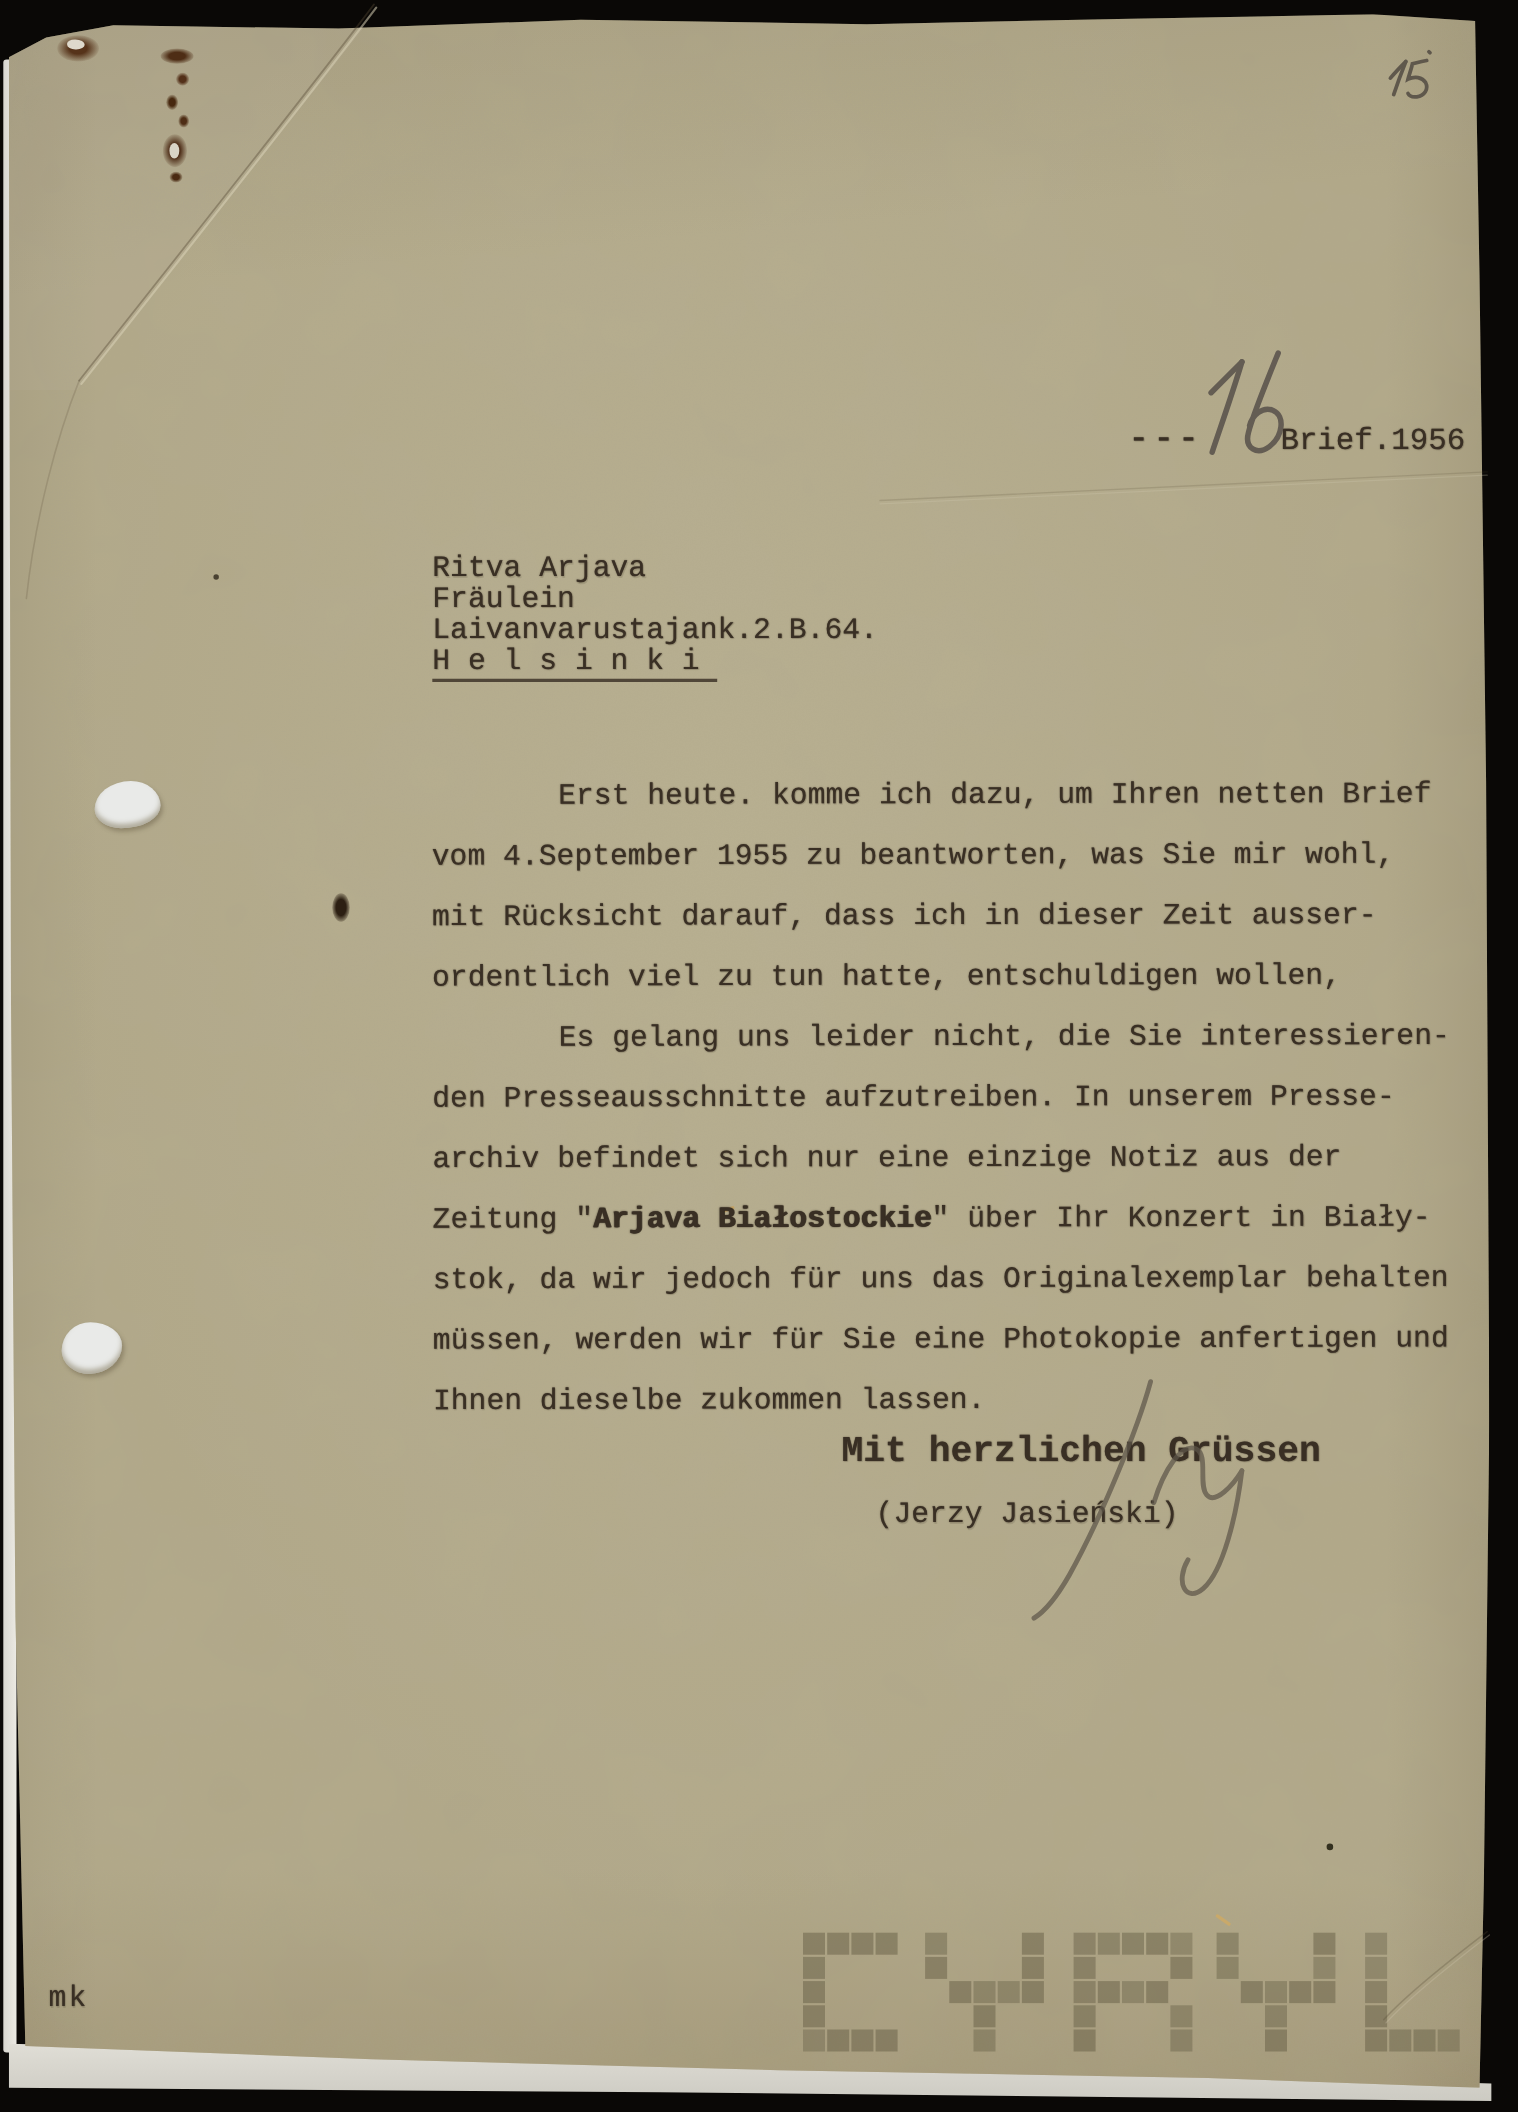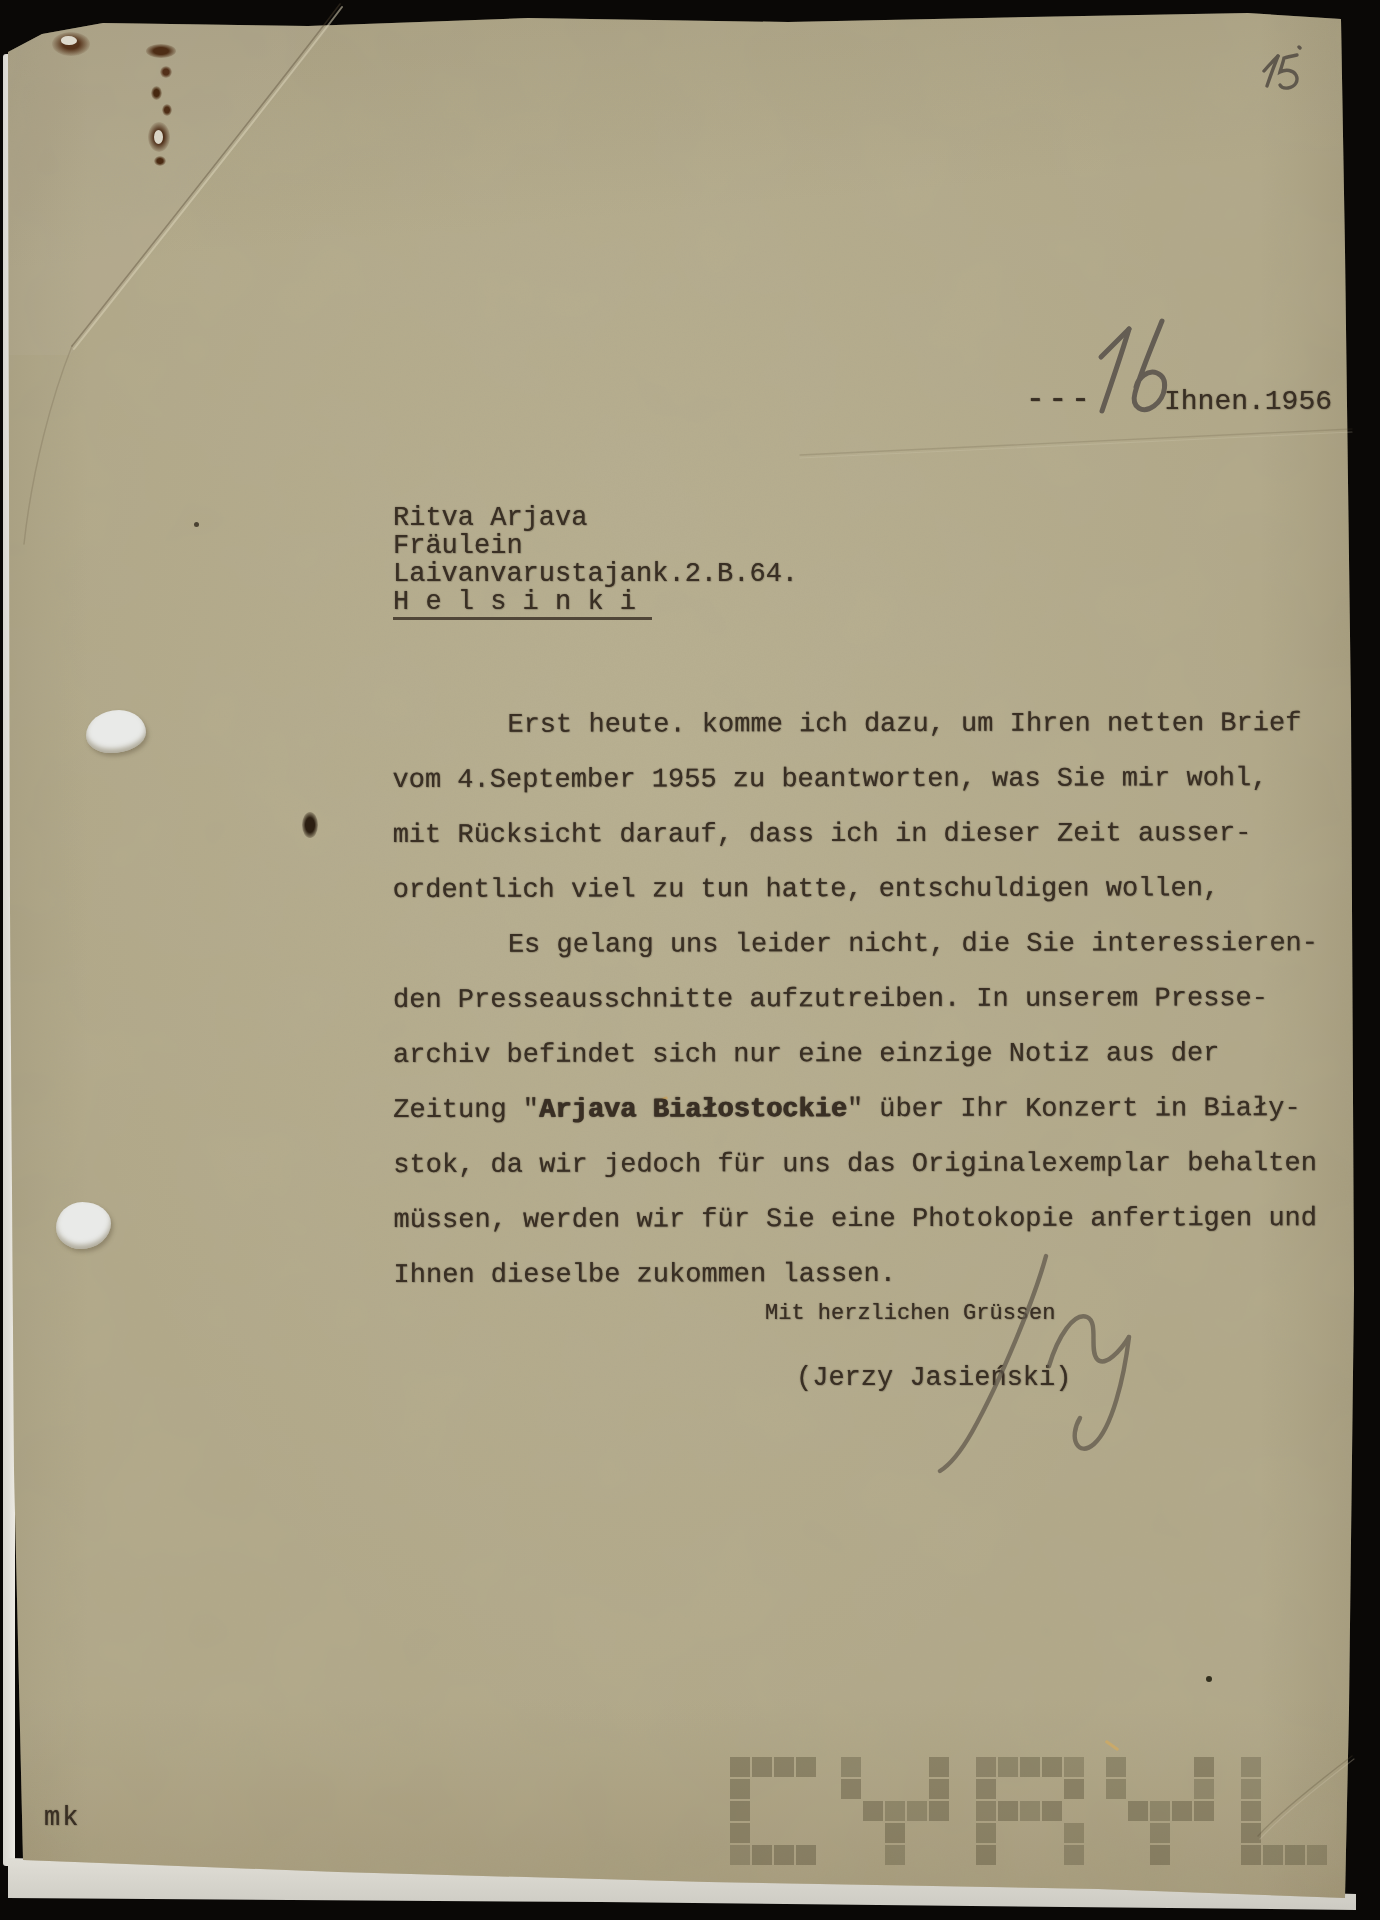--- a/index.html
+++ b/index.html
@@ -34,21 +34,21 @@
     text-shadow:0 0 1.2px rgba(57,47,36,0.85),1px 1px 0 rgba(57,47,36,0.12);}
   .recipient{position:absolute;left:385px;top:494px;font-size:27px;}
   .recipient .tline{height:28px;line-height:28px;}
   .recipient .underlined{display:inline-block;border-bottom:3px solid rgba(57,47,36,0.82);
     padding-right:16px;padding-bottom:1px;}
   .letter-body{position:absolute;left:385px;top:693px;width:980px;font-size:27px;
     transform:rotate(-0.12deg);}
   .letter-body .tline{height:55px;line-height:42px;}
   .letter-body .indent{padding-left:115px;}
   .bold-type{font-weight:bold;text-shadow:0 0 1.6px rgba(45,36,26,0.95),1px 0 0 rgba(45,36,26,0.8);}
-  .closing-salutation{position:absolute;left:757px;top:1291px;font-size:22px;}
+  .closing-salutation{position:absolute;left:757px;top:1291px;font-size:33px;font-weight:bold;}
   .closing-name{position:absolute;left:788px;top:1353px;font-size:27px;text-align:center;}
   .typist{position:absolute;left:36px;top:1793px;font-size:27px;letter-spacing:2px;}
   .date-dashes{position:absolute;left:1018px;top:372px;font-size:31px;font-weight:bold;
     letter-spacing:4px;transform:scaleY(0.8);}
   .typed-date{position:absolute;left:1156px;top:376px;font-size:28px;}
 
   
   .stain{position:absolute;border-radius:50%;}
   .hole{position:absolute;background:#e9eae8;
     box-shadow:inset 0 -4px 5px rgba(130,120,92,0.55),2px 3px 4px rgba(80,70,48,0.35);}
@@ -96,21 +96,21 @@
     <div class="stain" style="left:294px;top:802px;width:16px;height:26px;background:radial-gradient(#2c1f12 40%,rgba(44,31,18,0) 80%);"></div>
     <div class="stain" style="left:1198px;top:1666px;width:6px;height:6px;background:#33301f;"></div>
     <div class="stain" style="left:1096px;top:1734px;width:16px;height:3px;background:#c9a96a;transform:rotate(35deg);border-radius:2px;"></div>
     <div class="stain" style="left:648px;top:1088px;width:12px;height:3px;background:#c4a468;transform:rotate(-20deg);border-radius:2px;"></div>
     <div class="stain" style="left:186px;top:512px;width:5px;height:5px;background:#4a4232;"></div>
 
     <div class="hole hole-1"></div>
     <div class="hole hole-2"></div>
 
     <div class="tline date-dashes">---</div>
-    <div class="tline typed-date">Ihnen.1956</div>
+    <div class="tline typed-date">Brief.1956</div>
 
     <div class="recipient">
         <div class="tline">Ritva Arjava</div>
         <div class="tline">Fräulein</div>
         <div class="tline">Laivanvarustajank.2.B.64.</div>
         <div class="tline"><span class="underlined">H e l s i n k i</span></div>
       </div>
 
     <div class="letter-body">
         <div class="tline indent">Erst heute. komme ich dazu, um Ihren netten Brief</div>

